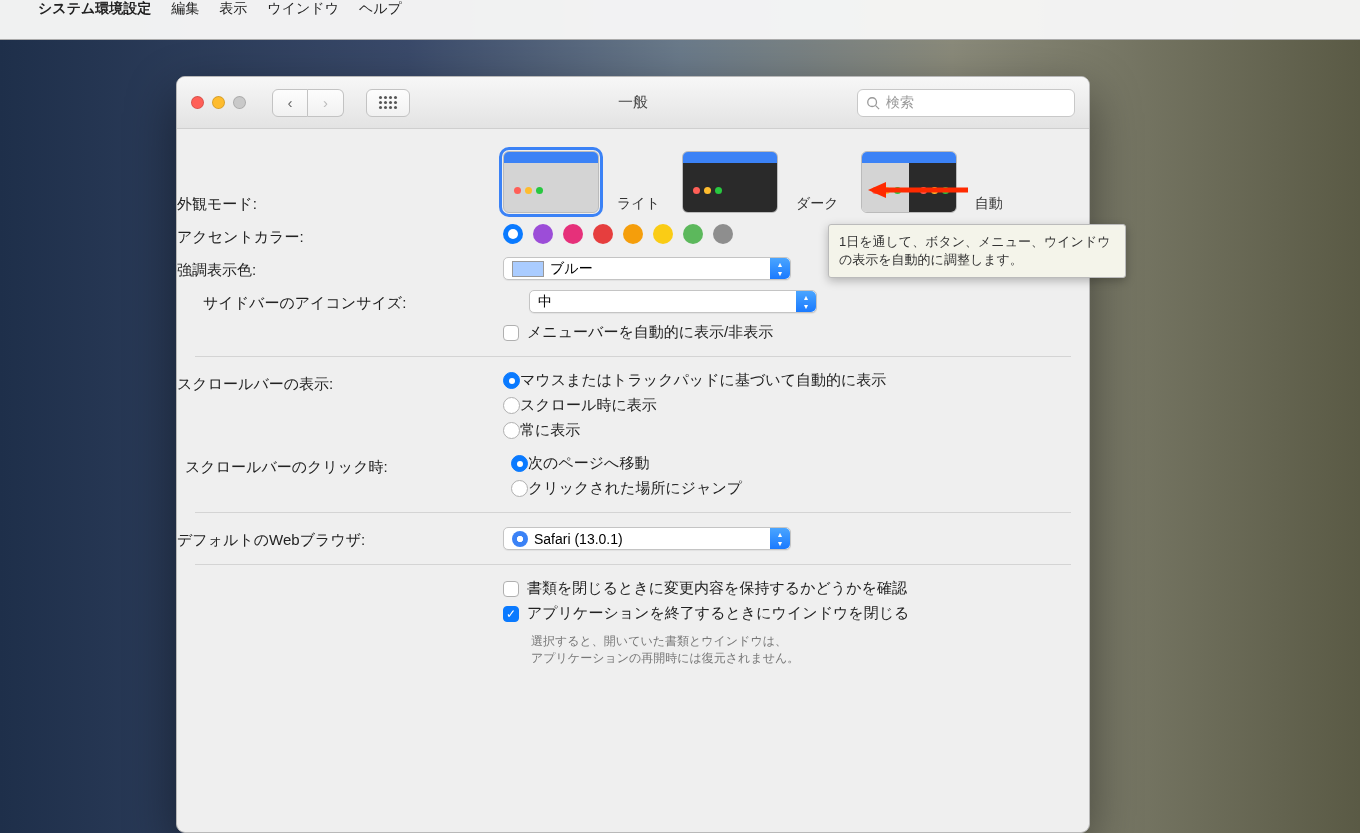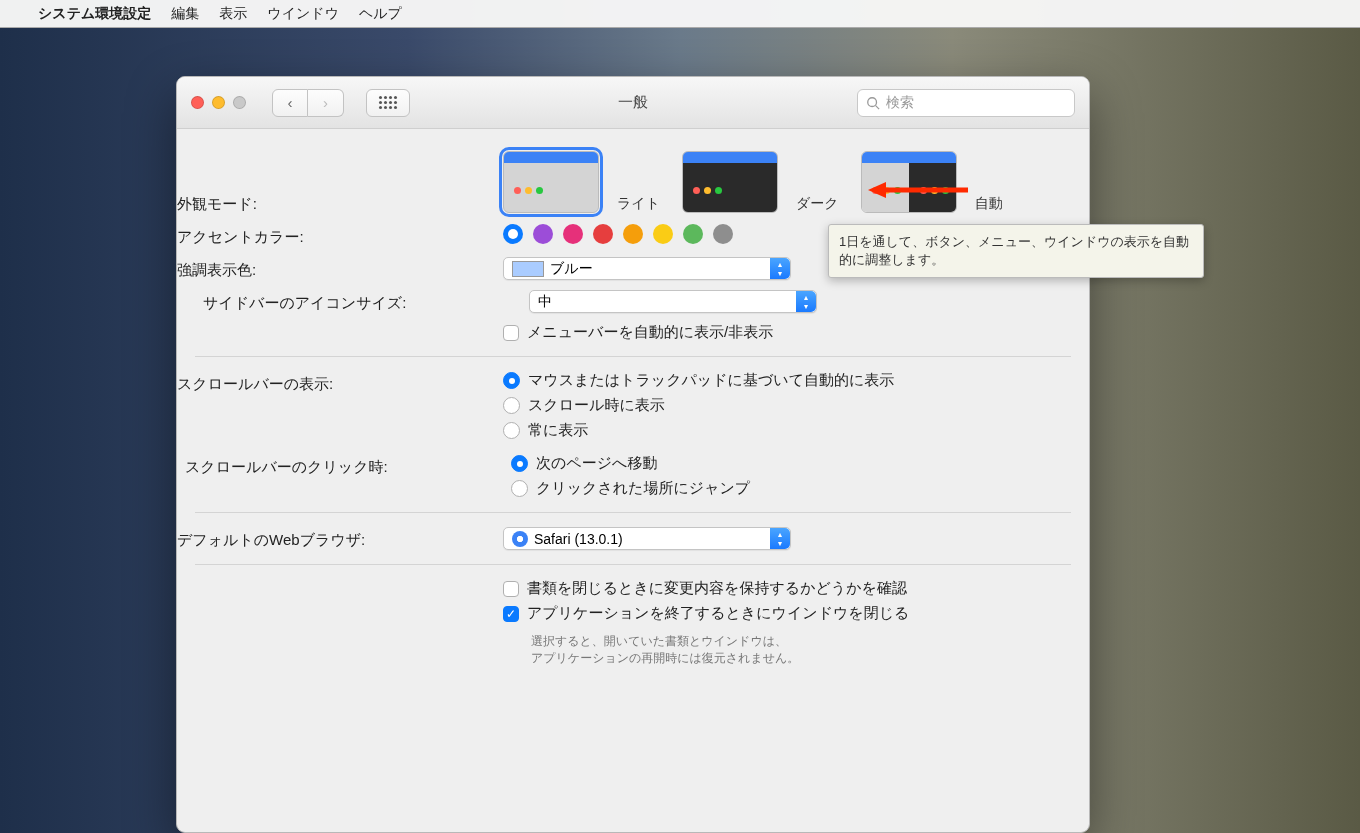--- a/index.html
+++ b/index.html
@@ -11,25 +11,25 @@
       background: linear-gradient(180deg, #2a3f5f 0%, #4a5a7a 30%, #7a7a7a 60%, #5a5a4a 100%);
       position: relative;
       font-size: 14px;
     }
     .desktop-bg {
       position: absolute;
       inset: 0;
       background: linear-gradient(90deg, #1e2f4a 0%, #3a4a6a 30%, #6a7a8a 50%, #8a8a7a 70%, #5a5a45 100%);
     }
     .menubar {
-      height: 28px;
+      height: 40px;
       background: rgba(245,245,245,0.98);
       border-bottom: 1px solid #aaa;
       display: flex;
-      align-items: center;
+      align-items: flex-start;
       gap: 20px;
       padding: 0 18px;
       font-size: 14px;
       color: #222;
       position: relative;
       z-index: 10;
     }
     .apple-logo { font-size: 16px; }
     .menubar .app-name { font-weight: 700; }
     .window {
@@ -148,36 +148,36 @@
     .checkbox-row { display: flex; align-items: center; gap: 8px; }
     .checkbox {
       width: 16px; height: 16px;
       border: 1px solid #b0b0b0;
       border-radius: 4px;
       background: #fff;
       display:flex; align-items:center; justify-content:center;
     }
     .checkbox.checked { background: #0a7aff; border-color: #0a7aff; color: #fff; font-size: 12px;}
     .checkbox-label { font-size: 15px; color: #222;}
-    .radio-row { display: flex; align-items: center; gap: 8px;}
+    .radio-row { display: flex; align-items: center; }
     .radio {
       width: 17px; height: 17px; border-radius: 50%;
       border: 1px solid #b0b0b0;
       background: #fff;
       display:flex; align-items:center; justify-content:center;
     }
     .radio.checked { background: #0a7aff; border-color: #0a7aff;}
     .radio.checked::after { content:""; width:6px; height:6px; border-radius:50%; background:#fff;}
     .radio-label { font-size: 15px; color: #222;}
     .section-divider { height: 1px; background: #d4d4d4; margin: 14px 18px;}
     .hint-text { font-size: 12px; color: #777; line-height: 1.4; padding-left: 28px; margin-top: 4px;}
     .tooltip {
       position: absolute;
       left: 828px; top: 224px;
-      width: 376px;
+      width: 298px;
       background: #f4f4ea;
       border: 1px solid #bbb;
       border-radius: 3px;
       padding: 8px 10px;
       font-size: 13px;
       color: #333;
       box-shadow: 0 3px 10px rgba(0,0,0,0.25);
       z-index: 20;
       line-height: 1.4;
     }

